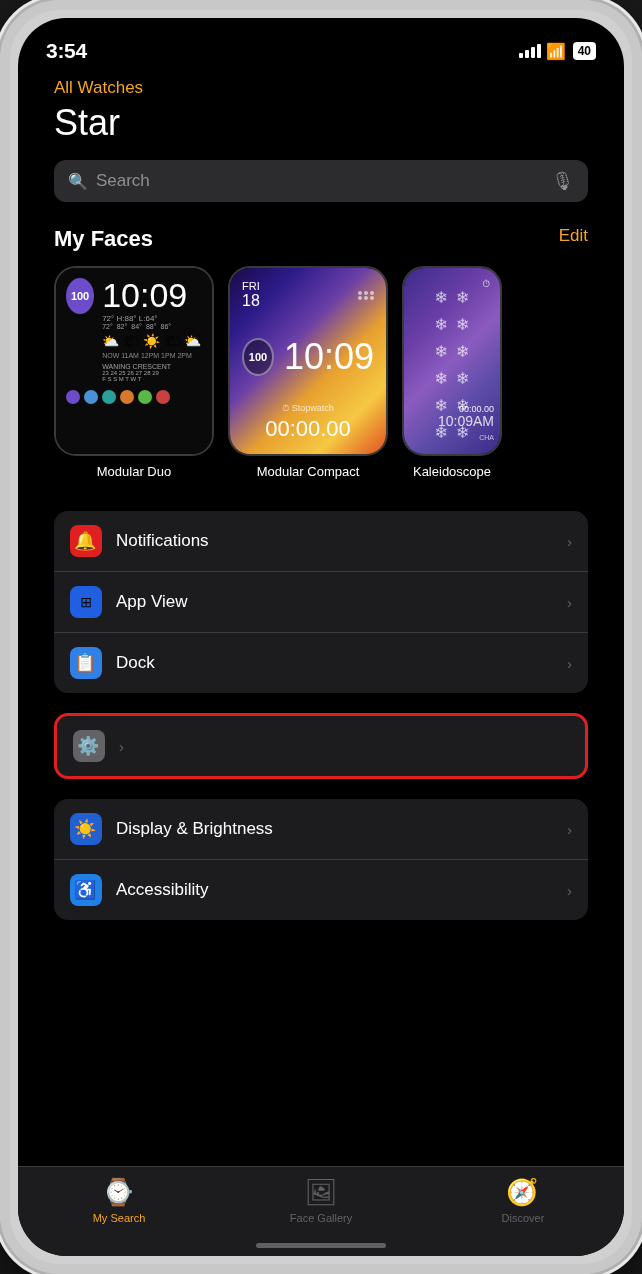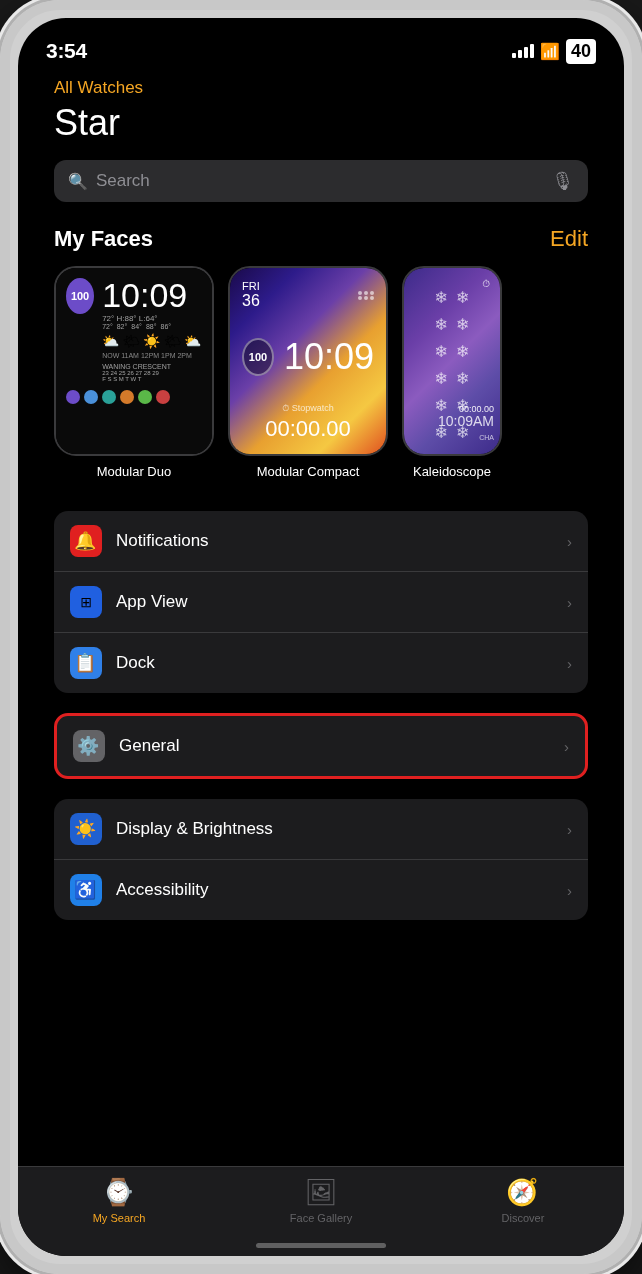--- a/index.html
+++ b/index.html
@@ -81,21 +81,21 @@
     .wifi-icon {
       color: #fff;
       font-size: 16px;
     }
 
     .battery-box {
       background: #fff;
       border-radius: 4px;
       padding: 2px 5px;
       color: #000;
-      font-size: 18px;
+      font-size: 12px;
       font-weight: 700;
     }
 
     
     .content {
       padding: 0 36px;
       overflow-y: auto;
       height: calc(100% - 52px - 82px);
     }
 
@@ -150,21 +150,21 @@
     }
 
     .section-title {
       color: #fff;
       font-size: 22px;
       font-weight: 700;
     }
 
     .edit-btn {
       color: #f5a623;
-      font-size: 22px;
+      font-size: 17px;
     }
 
     
     .faces-row {
       display: flex;
       gap: 14px;
       overflow-x: auto;
       padding-bottom: 8px;
       margin-bottom: 24px;
       scrollbar-width: none;
@@ -579,21 +579,21 @@
           </div>
           <span class="face-name">Modular Duo</span>
         </div>
 
         <div class="face-item">
           <div class="face-preview">
             <div class="face-modular-compact">
               <div class="face-mc-top">
                 <div>
                   <div class="face-mc-date" style="font-size:11px;font-weight:300">FRI</div>
-                  <div class="face-mc-day">36</div>
+                  <div class="face-mc-day">18</div>
                 </div>
                 <div class="face-mc-dots">
                   <div class="face-mc-dot-row">
                     <div class="mc-dot"></div>
                     <div class="mc-dot"></div>
                     <div class="mc-dot"></div>
                   </div>
                   <div class="face-mc-dot-row">
                     <div class="mc-dot"></div>
                     <div class="mc-dot"></div>
@@ -656,21 +656,20 @@
         <div class="settings-item">
           <div class="settings-icon icon-blue2">📋</div>
           <span class="settings-label">Dock</span>
           <span class="chevron">›</span>
         </div>
       </div>
 
       <div class="settings-group" style="border: 3px solid #e02020; border-radius: 14px;">
         <div class="settings-item">
           <div class="settings-icon icon-gray">⚙️</div>
-          <span class="settings-label">General</span>
           <span class="chevron">›</span>
         </div>
       </div>
 
       <div class="settings-group">
         <div class="settings-item">
           <div class="settings-icon icon-blue3">☀️</div>
           <span class="settings-label">Display &amp; Brightness</span>
           <span class="chevron">›</span>
         </div>

